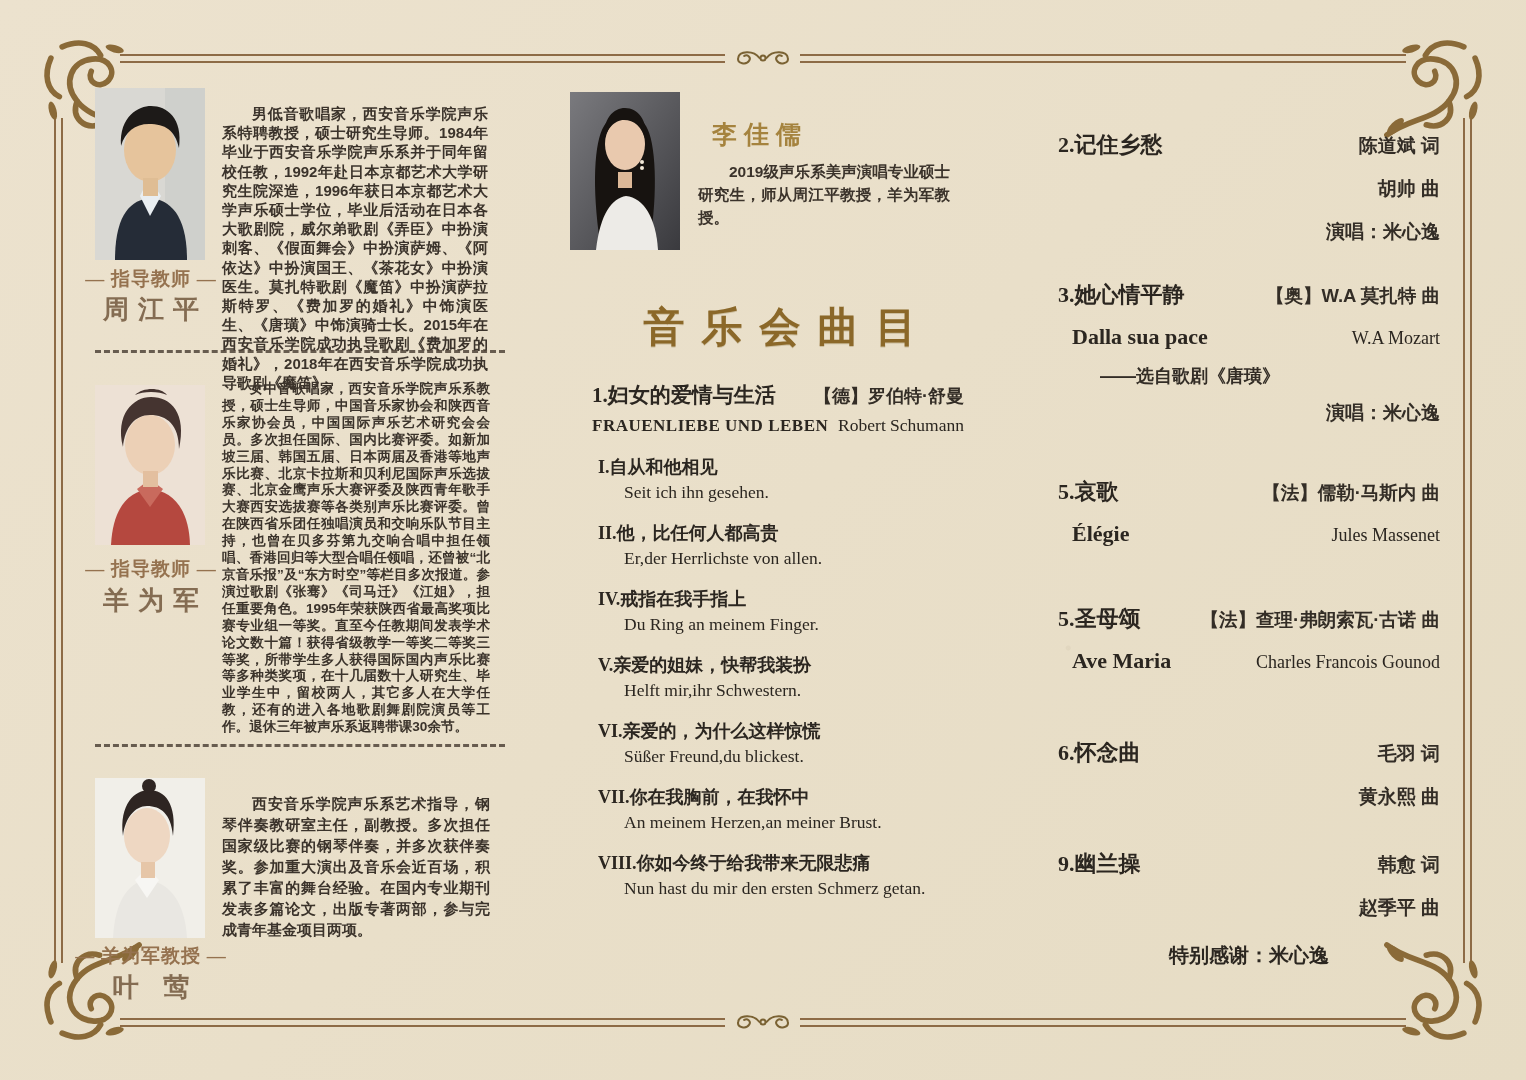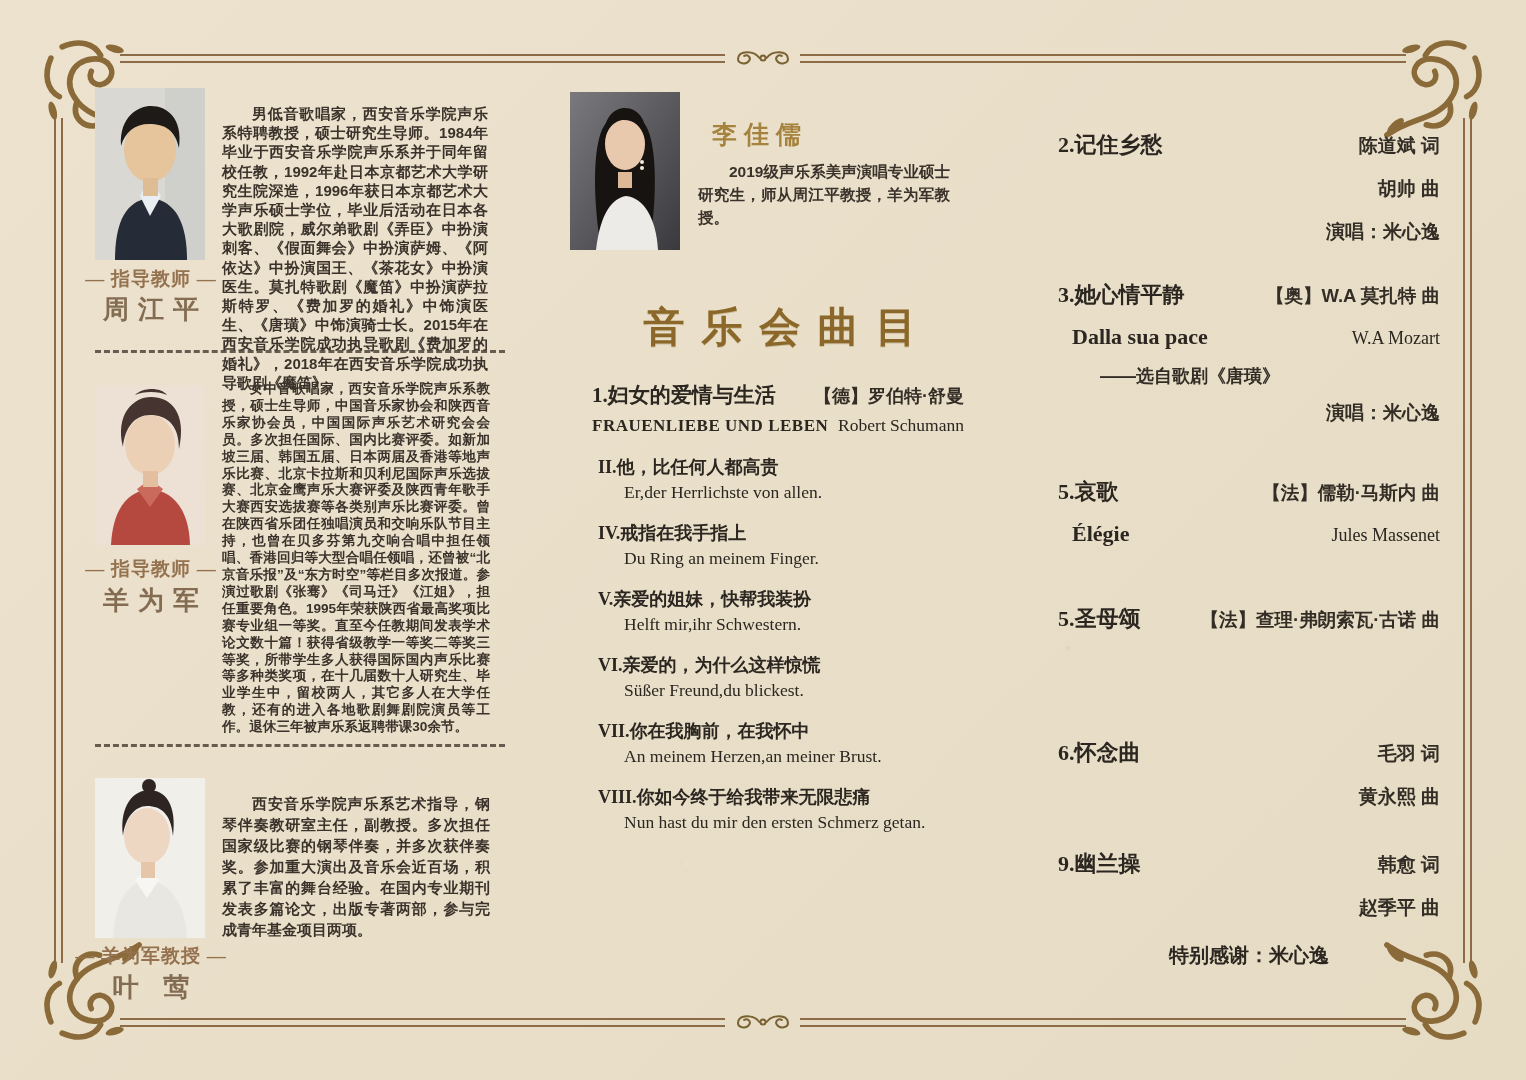--- a/index.html
+++ b/index.html
@@ -254,20 +254,24 @@
       <span class="song1-comp">【德】罗伯特·舒曼</span>
     </div>
     <div class="song1-row">
       <span class="song1-foreign">FRAUENLIEBE UND LEBEN</span>
       <span class="song1-compf">Robert Schumann</span>
     </div>
   </div>
 
   <div class="movements">
     <div class="movement">
+      <div class="mov-cn">I.自从和他相见</div>
+      <div class="mov-de">Seit ich ihn gesehen.</div>
+    </div>
+    <div class="movement">
       <div class="mov-cn">II.他，比任何人都高贵</div>
       <div class="mov-de">Er,der Herrlichste von allen.</div>
     </div>
     <div class="movement">
       <div class="mov-cn">IV.戒指在我手指上</div>
       <div class="mov-de">Du Ring an meinem Finger.</div>
     </div>
     <div class="movement">
       <div class="mov-cn">V.亲爱的姐妹，快帮我装扮</div>
       <div class="mov-de">Helft mir,ihr Schwestern.</div>
@@ -319,20 +323,24 @@
       <span class="sb-foreign">Élégie</span>
       <span class="sb-compf">Jules Massenet</span>
     </div>
   </div>
 
   <div class="song-block" style="top:604px;">
     <div class="sb-row">
       <span class="sb-title">5.圣母颂</span>
       <span class="sb-comp">【法】查理·弗朗索瓦·古诺 曲</span>
     </div>
+    <div class="sb-row mt14">
+      <span class="sb-foreign">Ave Maria</span>
+      <span class="sb-compf">Charles Francois Gounod</span>
+    </div>
   </div>
 
   <div class="song-block" style="top:738px;">
     <div class="sb-row">
       <span class="sb-title">6.怀念曲</span>
       <span class="credits-stack" style="display:inline-block;">
         <div class="credit">毛羽 词</div>
         <div class="credit" style="margin-bottom:0;">黄永熙 曲</div>
       </span>
     </div>

